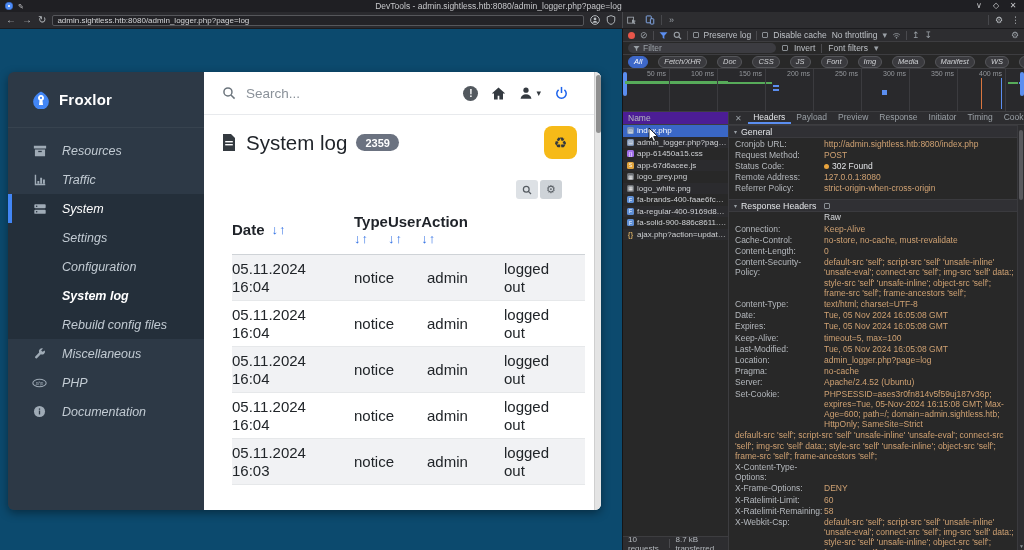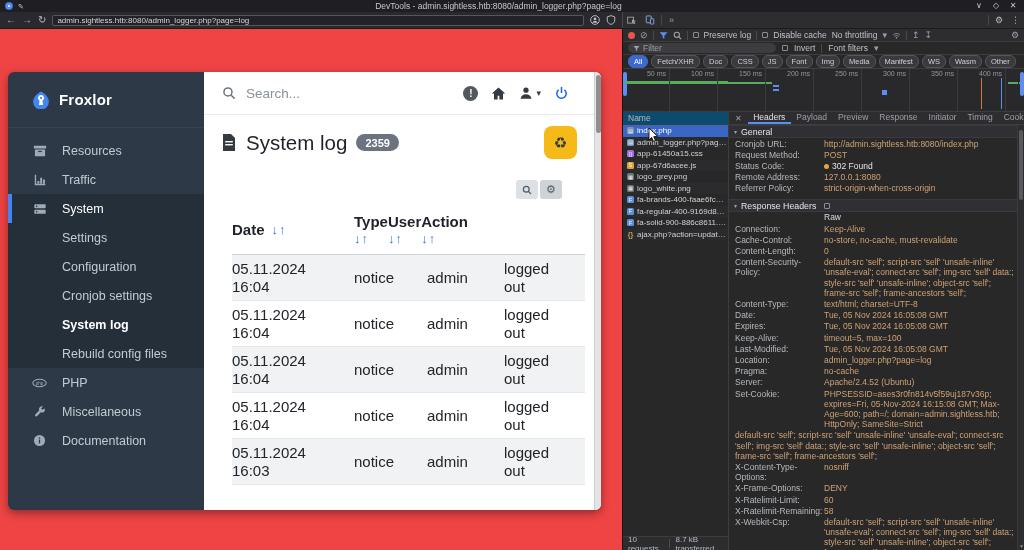--- a/index.html
+++ b/index.html
@@ -24,28 +24,28 @@
   .dt-tabbar{flex:1;background:#2d2d30;border-left:1px solid #47484c;display:flex;align-items:stretch;color:#9aa0a6;}
   .dt-tabbar .ic{display:flex;align-items:center;padding:0 4px;}
   .dt-tbsep{width:1px;background:#47484c;margin:3px 2px;}
   .dt-tab{display:flex;align-items:center;padding:0 7px;font-size:8.5px;border-bottom:2px solid transparent;white-space:nowrap;}
   .dt-tab.active{color:#e3e5e8;border-bottom-color:#5b8ef0;}
   .dt-ovf{display:flex;align-items:center;font-size:9px;padding:0 5px;}
   .dt-gear{display:flex;align-items:center;font-size:9px;padding:0 4px;color:#b9bdc1;}
 
   
   .main{position:absolute;top:29px;left:0;right:0;bottom:0;display:flex;}
-  .page{width:622px;position:relative;background:#ef4444;}
+  .page{width:622px;position:relative;background:#0c4a6e;}
 
   
   .app-card{position:absolute;left:8px;top:43px;width:593px;height:438px;border-radius:6px;overflow:hidden;display:flex;box-shadow:0 3px 10px rgba(0,0,0,.4);}
   .sidebar{width:196px;background:#2d3946;color:#c2cbd3;flex:none;display:flex;flex-direction:column;}
   .brand{height:56px;display:flex;align-items:center;gap:9px;padding-left:24px;border-bottom:1px solid rgba(255,255,255,.05);}
   .brand-name{color:#fff;font-size:15px;font-weight:700;letter-spacing:.2px;}
-  .side-nav{padding-top:8px;}
+  .side-nav{padding-top:8px;font-style:italic;}
   .nav-item{height:29px;display:flex;align-items:center;gap:15px;padding-left:24px;font-size:12.5px;white-space:nowrap;}
   .nav-item .nico{width:15px;display:flex;justify-content:center;color:#9fabb6;flex:none;}
   .nav-item.sub{padding-left:54px;}
   .nav-item.ingroup{background:#242f3a;}
   .nav-item.active{border-left:4px solid #4286f5;padding-left:20px;color:#fff;}
   .nav-item.current{color:#fff;font-weight:700;}
 
   .content{flex:1;background:#fff;position:relative;color:#212529;}
   .topbar{height:43px;display:flex;align-items:center;padding:0 18px;border-bottom:1px solid #e8eaed;}
   .search-lbl{color:#8a9199;font-size:13.5px;margin-left:10px;}
@@ -77,35 +77,35 @@
   
   .devtools{flex:1;background:#282828;color:#cfd1d4;display:flex;flex-direction:column;border-left:1px solid #151517;min-width:0;}
   .net-toolbar{height:13px;background:#2d2d30;border-bottom:1px solid #3d3d40;display:flex;align-items:center;padding:0 5px;gap:5px;font-size:8.5px;color:#bdc1c6;flex:none;}
   .rec-dot{width:7px;height:7px;border-radius:50%;background:#e8564a;flex:none;}
   .tgl{font-size:9px;color:#9aa0a6;line-height:1;}
   .vsep{width:1px;height:9px;background:#4a4a4e;flex:none;}
   .cb{width:6px;height:6px;border:1px solid #8a8f94;border-radius:1px;flex:none;}
   .sp{flex:1;}
   .filter-row{height:13px;border-bottom:1px solid #3d3d40;display:flex;align-items:center;padding:0 5px;gap:6px;font-size:8.5px;color:#bdc1c6;flex:none;}
   .filter-input{width:148px;height:9.5px;background:#3c3c41;border-radius:5px;display:flex;align-items:center;gap:3px;padding:0 5px;color:#9aa0a6;}
-  .chips-row{height:14px;border-bottom:1px solid #3d3d40;display:flex;padding:0 5px;gap:3px;flex:none;}
+  .chips-row{height:14px;border-bottom:1px solid #3d3d40;display:flex;align-items:center;padding:0 5px;gap:10px;flex:none;font-style:italic;}
   .chip{font-size:7.5px;color:#cfd1d4;background:#3a3a3e;border:1px solid #55565a;border-radius:6px;padding:0.5px 5px;white-space:nowrap;}
   .chip.active{background:#3e68c9;border-color:#3e68c9;color:#fff;}
 
   .overview{height:43px;position:relative;border-bottom:1px solid #3d3d40;background:#29292c;overflow:hidden;flex:none;}
   .ov-line{position:absolute;top:0;bottom:0;width:1px;background:#3b3b3f;}
   .ov-tick{position:absolute;top:1px;transform:translateX(-100%);font-size:7px;color:#94979c;padding-right:3px;white-space:nowrap;}
   .ov-handle{position:absolute;top:3px;width:4px;height:24px;border-radius:2px;background:#5b8ef0;}
   .m-green{position:absolute;background:#57ab5a;}
   .m-blue{position:absolute;background:#5b8ef0;}
   .m-vline{position:absolute;top:9px;bottom:2px;width:1px;}
 
   .net-body{flex:1;display:flex;min-height:0;}
   .req-col{width:106px;flex:none;display:flex;flex-direction:column;border-right:1px solid #3d3d40;min-height:0;}
-  .req-header{height:13px;background:#0c4a6e;border-bottom:1px solid #3d3d40;display:flex;align-items:center;padding-left:5px;font-size:8.5px;color:#b5b9be;flex:none;}
+  .req-header{height:13px;background:#4c1d95;border-bottom:1px solid #3d3d40;display:flex;align-items:center;padding-left:5px;font-size:8.5px;color:#b5b9be;flex:none;}
   .req-list{flex:1;overflow:hidden;}
   .req-row{height:11.5px;display:flex;align-items:center;gap:3px;padding-left:4px;font-size:8px;white-space:nowrap;overflow:hidden;color:#cfd1d4;}
   .req-row.odd{background:#2b2b2e;}
   .req-row.selected{background:#3a67c6;color:#fff;}
   .ficon{width:7px;height:7px;border-radius:1.5px;flex:none;font-size:5px;display:flex;align-items:center;justify-content:center;color:#fff;}
   .t-doc{background:#7d93b3;}
   .t-css{background:#a16ee8;}
   .t-js{background:#e0a33c;}
   .t-img{background:#6e7277;}
   .t-font{background:#5f8fd6;}
@@ -233,45 +233,42 @@
                   </svg>
                 </span>
                 <span>System</span>
               </div>
               <div class="nav-item sub ingroup">
                 <span>Settings</span>
               </div>
               <div class="nav-item sub ingroup">
                 <span>Configuration</span>
               </div>
-              <div class="nav-item sub ingroup">
-                <span>Cronjob settings</span>
-              </div>
               <div class="nav-item sub ingroup current">
                 <span>System log</span>
               </div>
               <div class="nav-item sub ingroup">
                 <span>Rebuild config files</span>
+              </div>
+              <div class="nav-item">
+                <span class="nico">
+                  <svg width="13" height="13" viewBox="0 0 16 16" fill="currentColor">
+                    <path d="M14.6 4.2a3.8 3.8 0 0 1-5 4.8l-4.7 4.7a1.5 1.5 0 0 1-2.1-2.1l4.7-4.7a3.8 3.8 0 0 1 4.8-5L10 4.2l1.7 1.7z"></path>
+                  </svg>
+                </span>
+                <span>Miscellaneous</span>
               </div>
               <div class="nav-item">
                 <span class="nico">
                   <svg width="16" height="14" viewBox="0 0 18 16">
                     <ellipse cx="9" cy="8" rx="8" ry="4.5" fill="none" stroke="currentColor" stroke-width="1.3"></ellipse>
                     <text x="9" y="10" font-size="5.5" text-anchor="middle" fill="currentColor" font-family="Liberation Sans, sans-serif">php</text>
                   </svg>
                 </span>
                 <span>PHP</span>
-              </div>
-              <div class="nav-item">
-                <span class="nico">
-                  <svg width="13" height="13" viewBox="0 0 16 16" fill="currentColor">
-                    <path d="M14.6 4.2a3.8 3.8 0 0 1-5 4.8l-4.7 4.7a1.5 1.5 0 0 1-2.1-2.1l4.7-4.7a3.8 3.8 0 0 1 4.8-5L10 4.2l1.7 1.7z"></path>
-                  </svg>
-                </span>
-                <span>Miscellaneous</span>
               </div>
               <div class="nav-item">
                 <span class="nico">
                   <svg width="13" height="13" viewBox="0 0 16 16">
                     <circle cx="8" cy="8" r="6.8" fill="currentColor"></circle>
                     <rect x="7.2" y="6.8" width="1.6" height="4.8" fill="#2d3946"></rect>
                     <rect x="7.2" y="4.2" width="1.6" height="1.7" fill="#2d3946"></rect>
                   </svg>
                 </span>
                 <span>Documentation</span>
@@ -647,28 +644,27 @@
                 <div class="hrow">
                   <span class="hname">Pragma:</span>
                   <span class="hval">no-cache</span>
                 </div>
                 <div class="hrow">
                   <span class="hname">Server:</span>
                   <span class="hval">Apache/2.4.52 (Ubuntu)</span>
                 </div>
                 <div class="hrow">
                   <span class="hname">Set-Cookie:</span>
-                  <span class="hval">PHPSESSID=ases3r0fn814v5f59uj187v36p; expires=Fri, 05-Nov-2024 16:15:08 GMT; Max-Age=600; path=/; domain=admin.sightless.htb; HttpOnly; SameSite=Strict</span>
+                  <span class="hval">PHPSESSID=ases3r0fn814v5f59uj187v36p; expires=Tue, 05-Nov-2024 16:15:08 GMT; Max-Age=600; path=/; domain=admin.sightless.htb; HttpOnly; SameSite=Strict</span>
                 </div>
                 <div class="hrow">
                   <span class="hval">default-src 'self'; script-src 'self' 'unsafe-inline' 'unsafe-eval'; connect-src 'self'; img-src 'self' data:; style-src 'self' 'unsafe-inline'; object-src 'self'; frame-src 'self'; frame-ancestors 'self';</span>
                 </div>
                 <div class="hrow">
                   <span class="hname">X-Content-Type-Options:</span>
-                  <span class="hval">nosniff</span>
                 </div>
                 <div class="hrow">
                   <span class="hname">X-Frame-Options:</span>
                   <span class="hval">DENY</span>
                 </div>
                 <div class="hrow">
                   <span class="hname">X-Ratelimit-Limit:</span>
                   <span class="hval">60</span>
                 </div>
                 <div class="hrow">

